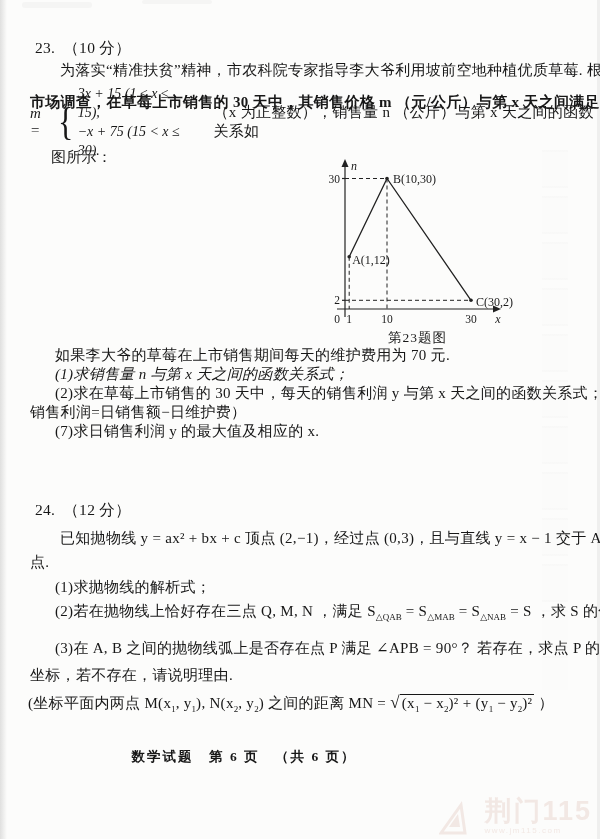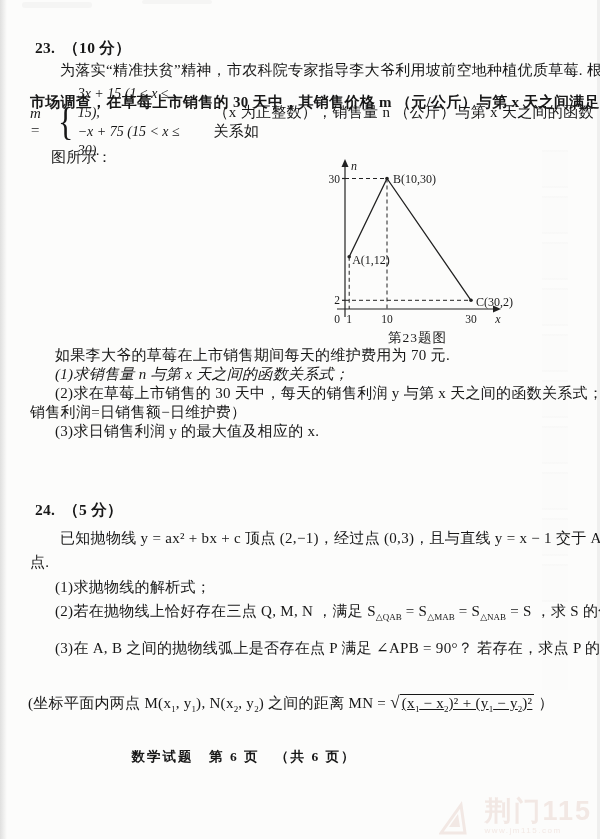--- a/index.html
+++ b/index.html
@@ -1,38 +1,38 @@
 <!DOCTYPE html>
 <html><head>
 <meta charset="utf-8">
 <style>
   html,body{margin:0;padding:0;}
   body{width:600px;height:839px;position:relative;background:#fcfcfb;
        font-family:"Liberation Serif","DejaVu Serif",serif;color:#171717;overflow:hidden;}
   .page{position:absolute;inset:0;}
   .line{position:absolute;white-space:nowrap;font-size:15px;line-height:1.35;letter-spacing:.3px;}
-  .qhead{font-size:15.5px;font-weight:bold;}
+  .qhead{font-size:15.5px;}
   .qhead .pts{margin-left:8px;}
   
   .formula{position:absolute;display:flex;align-items:center;}
   .formula .mi{font-style:italic;font-size:15px;margin-right:4px;}
   .formula .brace{font-size:40px;font-weight:300;line-height:1;transform:scaleX(.8);margin-right:2px;}
   .cases{display:flex;flex-direction:column;font-size:14px;line-height:19px;font-style:italic;}
   .formula .after{margin-left:20px;font-size:15px;letter-spacing:.3px;}
   
   .fig{position:absolute;}
   .fig svg text{fill:#1a1a1a;font-family:"Liberation Serif","DejaVu Serif",serif;}
   .fig .ax{stroke:#222;stroke-width:1.2;}
   .fig .dash{stroke:#222;stroke-width:1;stroke-dasharray:4 3;}
   .fig .curve{fill:none;stroke:#222;stroke-width:1.3;}
   .fig .fill{fill:#222;}
   .caption{position:absolute;font-size:13.5px;text-align:center;letter-spacing:1px;}
   sub{font-size:9px;vertical-align:-4px;letter-spacing:0;}
   .sqrtsym{font-size:17px;}
-  .rad{border-top:1.2px solid #171717;padding:0 2px;text-decoration:underline;}
+  .rad{border-top:1.2px solid #171717;padding:0 2px;}
   .footer{position:absolute;width:488px;text-align:center;font-size:13.5px;font-weight:bold;letter-spacing:2px;}
   
   .edge-left{position:absolute;left:0;top:0;bottom:0;width:7px;
     background:linear-gradient(to right,rgba(110,110,110,.20),rgba(110,110,110,0));}
   .edge-right{position:absolute;right:0;top:0;bottom:0;width:3px;background:rgba(150,150,150,.12);}
   .smudge{position:absolute;background:rgba(120,120,120,.05);border-radius:3px;}
   .ghost-col{position:absolute;right:32px;top:150px;width:26px;height:540px;opacity:.5;
     background:repeating-linear-gradient(to bottom,rgba(60,60,60,.035) 0 2px,rgba(60,60,60,.012) 2px 36px,rgba(60,60,60,.035) 36px 38px,rgba(0,0,0,0) 38px 46px);}
   
   .watermark{position:absolute;right:8px;bottom:4px;display:flex;align-items:flex-end;gap:5px;color:#f2e8e4;}
@@ -97,34 +97,35 @@
         <circle cx="151" cy="143.3" r="1.8" class="fill"></circle>
         <text x="156" y="149.3" text-anchor="start" font-size="12">C(30,2)</text>
       </svg>
   </div>
   <div class="caption" style="left:320px;top:329px;width:195px;">第23题图</div>
 
   <div class="line" style="left:55px;top:345px;">如果李大爷的草莓在上市销售期间每天的维护费用为 70 元.</div>
   <div class="line" style="left:55px;top:364px;font-style:italic;">(1)求销售量 n 与第 x 天之间的函数关系式；</div>
   <div class="line" style="left:55px;top:383px;">(2)求在草莓上市销售的 30 天中，每天的销售利润 y 与第 x 天之间的函数关系式；（日</div>
   <div class="line" style="left:30px;top:402px;">销售利润=日销售额−日维护费）</div>
-  <div class="line" style="left:55px;top:421px;">(3)求日销售利润 y 的最大值及相应的 x.</div>
+  <div class="line" style="left:55px;top:421px;">(7)求日销售利润 y 的最大值及相应的 x.</div>
 
   <div class="line qhead" style="left:35px;top:500px;">
-    <span>24.</span><span class="pts">（5 分）</span>
+    <span>24.</span><span class="pts">（12 分）</span>
   </div>
   <div class="line" style="left:60px;top:528px;">已知抛物线 y = ax² + bx + c 顶点 (2,−1)，经过点 (0,3)，且与直线 y = x − 1 交于 A, B 两</div>
   <div class="line" style="left:30px;top:552px;">点.</div>
   <div class="line" style="left:55px;top:577px;">(1)求抛物线的解析式；</div>
 
   <div class="line" style="left:55px;top:601px;">
     <span>(2)若在抛物线上恰好存在三点 Q, M, N ，满足 S</span><sub>△QAB</sub><span> = S</span><sub>△MAB</sub><span> = S</span><sub>△NAB</sub><span> = S ，求 S 的值;</span>
   </div>
 
   <div class="line" style="left:55px;top:638px;">(3)在 A, B 之间的抛物线弧上是否存在点 P 满足 ∠APB = 90°？ 若存在，求点 P 的横</div>
+  <div class="line" style="left:30px;top:665px;">坐标，若不存在，请说明理由.</div>
 
   <div class="line" style="left:28px;top:692px;">
     <span>(坐标平面内两点 M(x</span><sub>1</sub><span>, y</span><sub>1</sub><span>), N(x</span><sub>2</sub><span>, y</span><sub>2</sub><span>) 之间的距离 MN = </span><span class="sqrtsym">√</span><span class="rad"><span>(x</span><sub>1</sub><span> − x</span><sub>2</sub><span>)² + (y</span><sub>1</sub><span> − y</span><sub>2</sub><span>)²</span></span><span> ）</span>
   </div>
 
   <div class="footer" style="top:748px;">数学试题　第 6 页　（共 6 页）</div>
 
   <div class="watermark">
     <svg width="40" height="34" viewBox="0 0 40 34">
       <polygon points="2,32 22,4 26,32" fill="none" stroke="#f2e8e4" stroke-width="3"></polygon>

